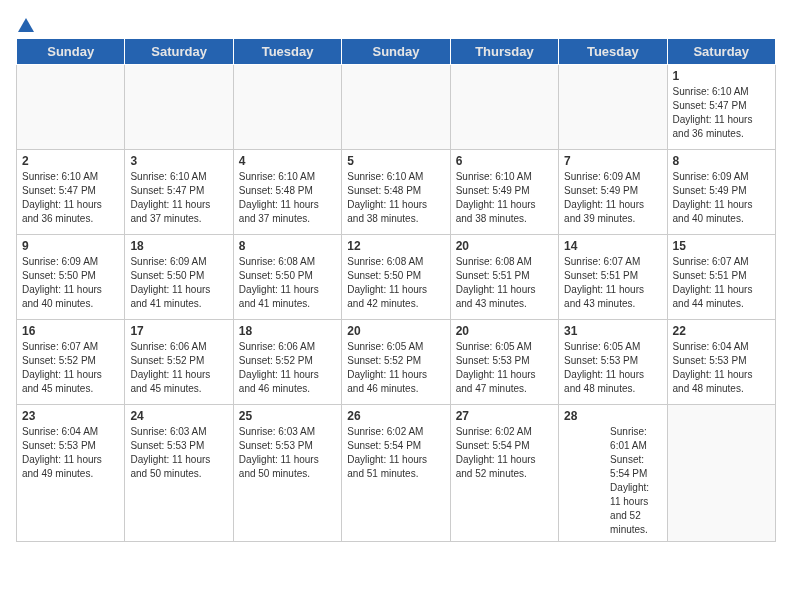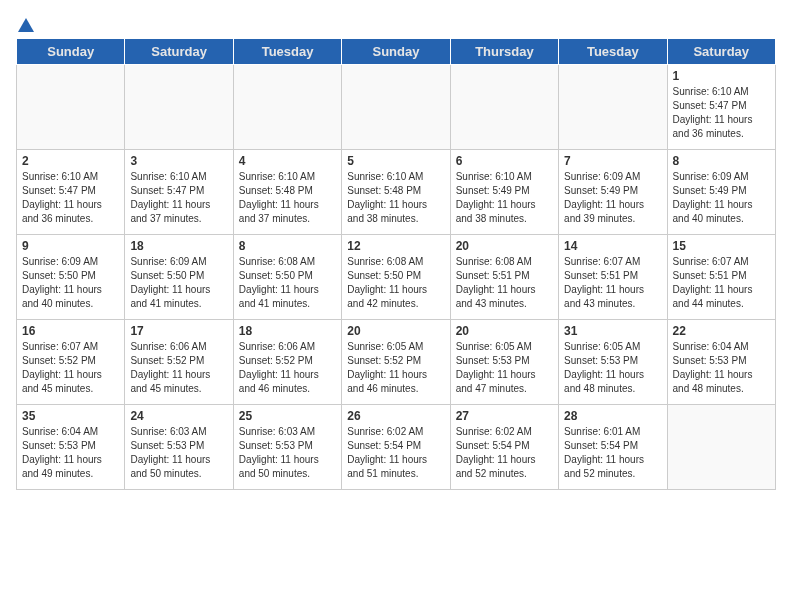--- a/index.html
+++ b/index.html
@@ -250,21 +250,21 @@
         </td>
         <td>
           <span class="day-num">22</span>
           <div class="day-info" style="white-space: pre-line;">Sunrise: 6:04 AM
 Sunset: 5:53 PM
 Daylight: 11 hours and 48 minutes.</div>
         </td>
       </tr>
       <tr>
         <td>
-          <span class="day-num">35</span>
+          <span class="day-num">23</span>
           <div class="day-info" style="white-space: pre-line;">Sunrise: 6:04 AM
 Sunset: 5:53 PM
 Daylight: 11 hours and 49 minutes.</div>
         </td>
         <td>
           <span class="day-num">24</span>
           <div class="day-info" style="white-space: pre-line;">Sunrise: 6:03 AM
 Sunset: 5:53 PM
 Daylight: 11 hours and 50 minutes.</div>
         </td>
@@ -281,20 +281,20 @@
 Daylight: 11 hours and 51 minutes.</div>
         </td>
         <td>
           <span class="day-num">27</span>
           <div class="day-info" style="white-space: pre-line;">Sunrise: 6:02 AM
 Sunset: 5:54 PM
 Daylight: 11 hours and 52 minutes.</div>
         </td>
         <td>
           <span class="day-num">28</span>
-          <div class="day-info" style="white-space: pre-line;">Sunrise: 6:01 AM
+          <div class="day-info" style="white-space: pre-line; margin-left: 46px;">Sunrise: 6:01 AM
 Sunset: 5:54 PM
 Daylight: 11 hours and 52 minutes.</div>
         </td>
         <td class="empty-cell"></td>
       </tr>
     </tbody>
 </table>
 
 </body></html>

